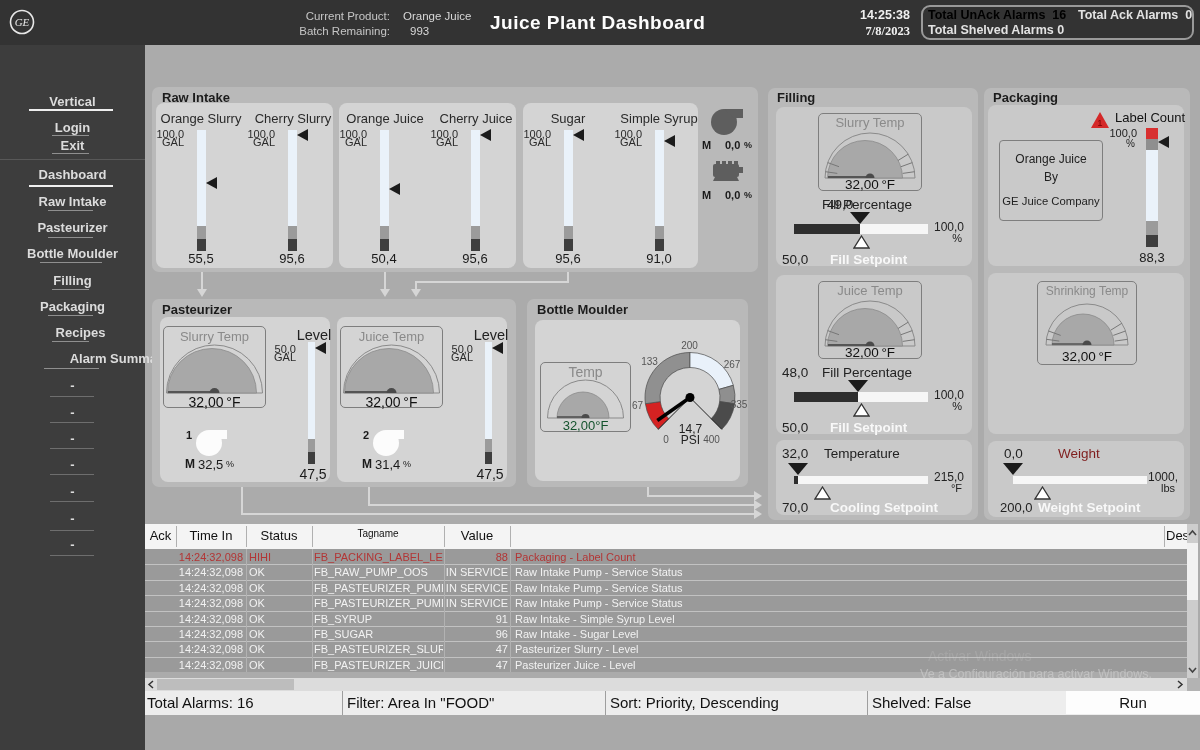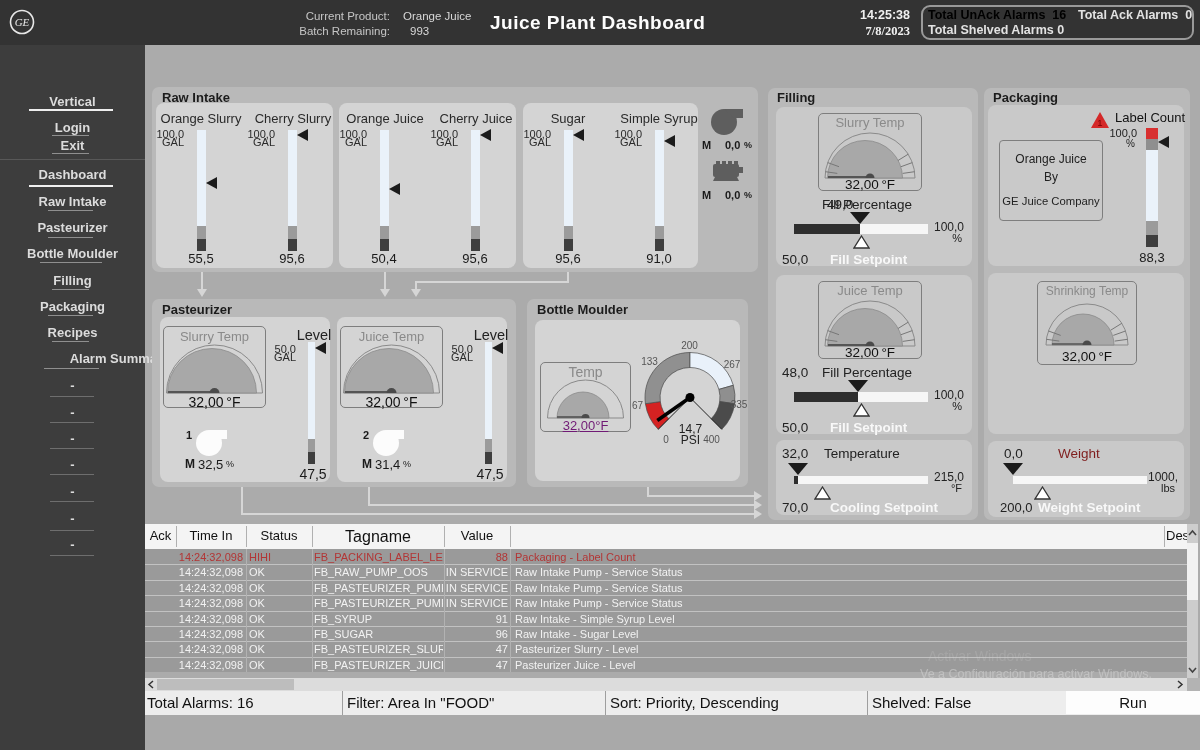--- a/index.html
+++ b/index.html
@@ -52,21 +52,21 @@
 <div class="menu" style="top:194px;">Raw Intake</div>
 <div class="mline" style="left:48px;top:210px;width:45px;"></div>
 <div class="menu" style="top:220px;">Pasteurizer</div>
 <div class="mline" style="left:48px;top:237px;width:45px;"></div>
 <div class="menu" style="top:246px;">Bottle Moulder</div>
 <div class="mline" style="left:40px;top:262px;width:62px;"></div>
 <div class="menu" style="top:273px;">Filling</div>
 <div class="mline" style="left:52px;top:289px;width:37px;"></div>
 <div class="menu" style="top:299px;">Packaging</div>
 <div class="mline" style="left:48px;top:315px;width:45px;"></div>
-<div class="menu" style="top:325px;">Recipes</div>
+<div class="menu" style="top:325px;padding-left:8px;">Recipes</div>
 <div class="mline" style="left:52px;top:341px;width:37px;"></div>
 <div class="menu" style="top:351px;padding-left:47px;">Alarm Summary</div>
 <div class="mline" style="left:44px;top:368px;width:55px;"></div>
 <div class="menu" style="top:378px;">-</div>
 <div class="mline" style="left:50px;top:396px;width:44px;background:#6e6e6e;"></div>
 <div class="menu" style="top:405px;">-</div>
 <div class="mline" style="left:50px;top:422px;width:44px;background:#6e6e6e;"></div>
 <div class="menu" style="top:431px;">-</div>
 <div class="mline" style="left:50px;top:448px;width:44px;background:#6e6e6e;"></div>
 <div class="menu" style="top:457px;">-</div>
@@ -230,21 +230,21 @@
 <div class="sub" style="left:535px;top:320px;width:205px;height:161px;"></div>
 
 <div class="abs" style="left:540px;top:362px;width:89px;height:68px;border:1px solid #7e7e7e;border-radius:5px;"></div>
 <div class="abs" style="left:540px;top:364px;width:91px;text-align:center;font-size:14px;color:#8a8a8a;">Temp</div>
 <svg class="abs" style="left:540px;top:362px;" width="91" height="58" viewBox="0 0 91 58">
 <path d="M7.5 56 A38 38 0 0 1 83.5 56 Z" fill="none" stroke="#8a8a8a" stroke-width="1"></path>
 <path d="M17 56 A26 26 0 0 1 69 56 Z" fill="#a8a8a8" stroke="#8a8a8a" stroke-width="0.8"></path>
 <line x1="45.5" y1="55" x2="17" y2="55" stroke="#555" stroke-width="1.7"></line>
 <path d="M41.5 56 A4 4 0 0 1 49.5 56 Z" fill="#4a4a4a"></path>
 </svg>
-<div class="abs" style="left:540px;top:418px;width:91px;text-align:center;font-size:13px;color:#701a75;text-decoration:underline;">32,00°F</div>
+<div class="abs" style="left:540px;top:418px;width:91px;text-align:center;font-size:13px;color:#14532d;">32,00°F</div>
 
 <svg class="abs" style="left:620px;top:330px;" width="140" height="120" viewBox="0 0 140 120">
 <path d="M38.2 99.3 A45 45 0 0 1 25.4 73.7 L40.3 71.6 A30 30 0 0 0 48.8 88.7 Z" fill="#d52222" stroke="#4a4a4a" stroke-width="0.7"></path>
 <path d="M25.4 73.7 A45 45 0 0 1 70.0 22.5 L70.0 37.5 A30 30 0 0 0 40.3 71.6 Z" fill="#909090" stroke="#4a4a4a" stroke-width="0.7"></path>
 <path d="M70.0 22.5 A45 45 0 0 1 113.3 55.3 L98.9 59.4 A30 30 0 0 0 70.0 37.5 Z" fill="#e9f1fa" stroke="#4a4a4a" stroke-width="0.7"></path>
 <path d="M113.3 55.3 A45 45 0 0 1 114.6 73.7 L99.7 71.6 A30 30 0 0 0 98.9 59.4 Z" fill="#8f8f8f" stroke="#4a4a4a" stroke-width="0.7"></path>
 <path d="M114.6 73.7 A45 45 0 0 1 101.8 99.3 L91.2 88.7 A30 30 0 0 0 99.7 71.6 Z" fill="#4b4b4b" stroke="#4a4a4a" stroke-width="0.7"></path>
 <line x1="70" y1="67.5" x2="38.2" y2="99.3" stroke="#222" stroke-width="1"></line>
 <line x1="70" y1="67.5" x2="101.8" y2="99.3" stroke="#222" stroke-width="1"></line>
 <line x1="70" y1="67.5" x2="37.3" y2="90.5" stroke="#000" stroke-width="3.5"></line>
@@ -384,21 +384,21 @@
 <svg class="abs" style="left:1034px;top:486px;" width="17" height="14" viewBox="0 0 17 14">
     <polygon points="8.5,1 16,13 1,13" fill="#fff" stroke="#333" stroke-width="1.3"></polygon>
   </svg>
 <div class="abs" style="left:1000px;top:500px;font-size:13px;color:#222;">200,0</div>
 <div class="abs" style="left:1038px;top:500px;font-size:13.5px;font-weight:bold;color:#f8f8f8;">Weight Setpoint</div>
 
 <div class="abs" style="left:145px;top:524px;width:1042px;height:25px;background:#f4f4f4;"></div>
 <div class="abs" style="left:145px;top:528px;width:31px;text-align:center;font-size:13px;color:#111;">Ack</div>
 <div class="abs" style="left:176px;top:528px;width:70px;text-align:center;font-size:13px;color:#111;">Time In</div>
 <div class="abs" style="left:246px;top:528px;width:66px;text-align:center;font-size:13px;color:#111;">Status</div>
-<div class="abs" style="left:312px;top:528px;width:132px;text-align:center;font-size:16px;color:#111;">Tagname</div>
+<div class="abs" style="left:312px;top:528px;width:132px;text-align:center;font-size:10px;color:#111;">Tagname</div>
 <div class="abs" style="left:444px;top:528px;width:66px;text-align:center;font-size:13px;color:#111;">Value</div>
 <div class="abs" style="left:1166px;top:528px;width:21px;overflow:hidden;font-size:13px;color:#111;">Desc</div>
 <div class="abs" style="left:176px;top:526px;width:1px;height:21px;background:#b0b0b0;"></div>
 <div class="abs" style="left:246px;top:526px;width:1px;height:21px;background:#b0b0b0;"></div>
 <div class="abs" style="left:312px;top:526px;width:1px;height:21px;background:#b0b0b0;"></div>
 <div class="abs" style="left:444px;top:526px;width:1px;height:21px;background:#b0b0b0;"></div>
 <div class="abs" style="left:510px;top:526px;width:1px;height:21px;background:#b0b0b0;"></div>
 <div class="abs" style="left:1164px;top:526px;width:1px;height:21px;background:#b0b0b0;"></div>
 <div class="abs" style="left:145px;top:549px;width:1042px;height:123px;background:#9a9a9a;"></div>
 <div class="abs" style="left:163px;top:551px;width:80px;text-align:right;font-size:11px;color:#b23535;">14:24:32,098</div>

